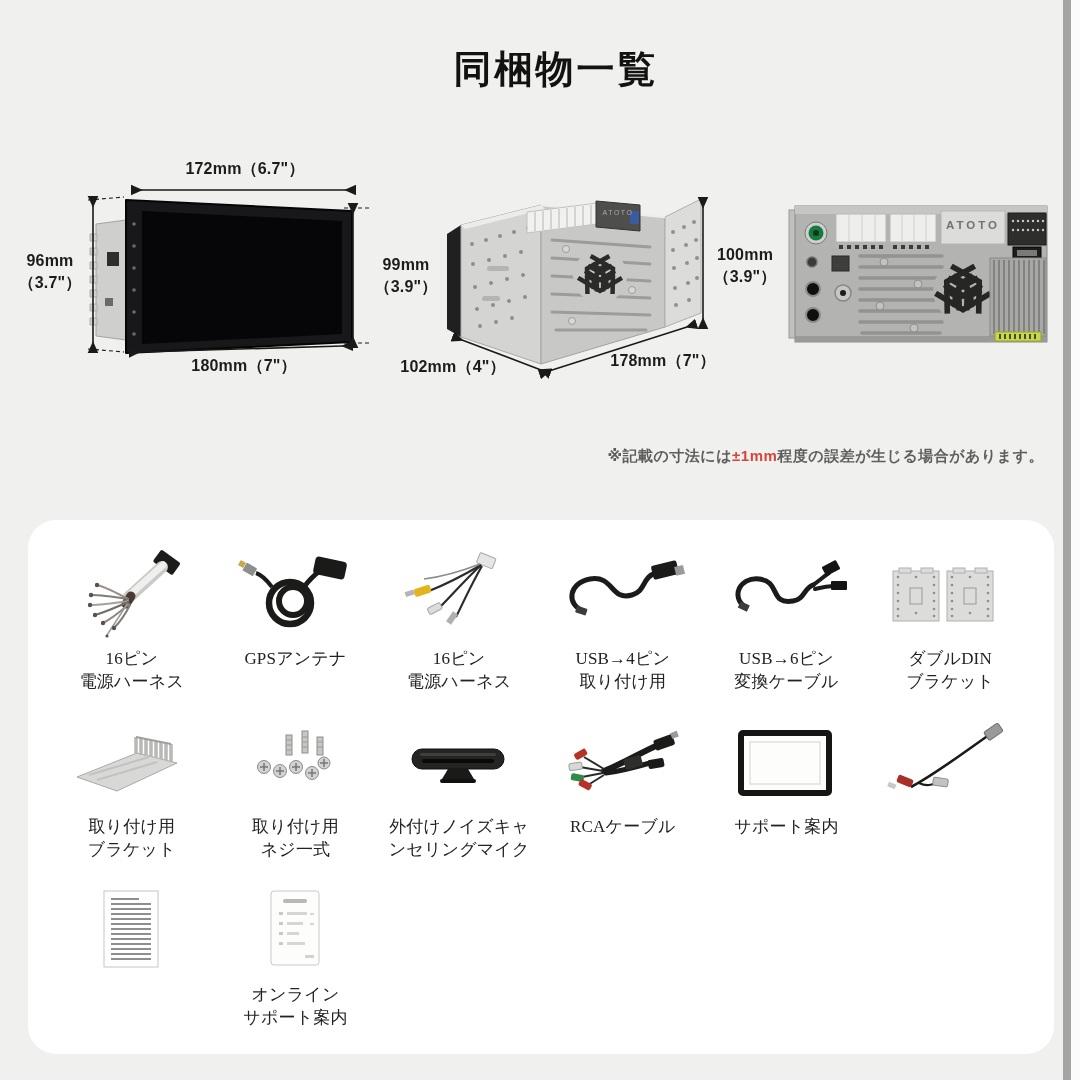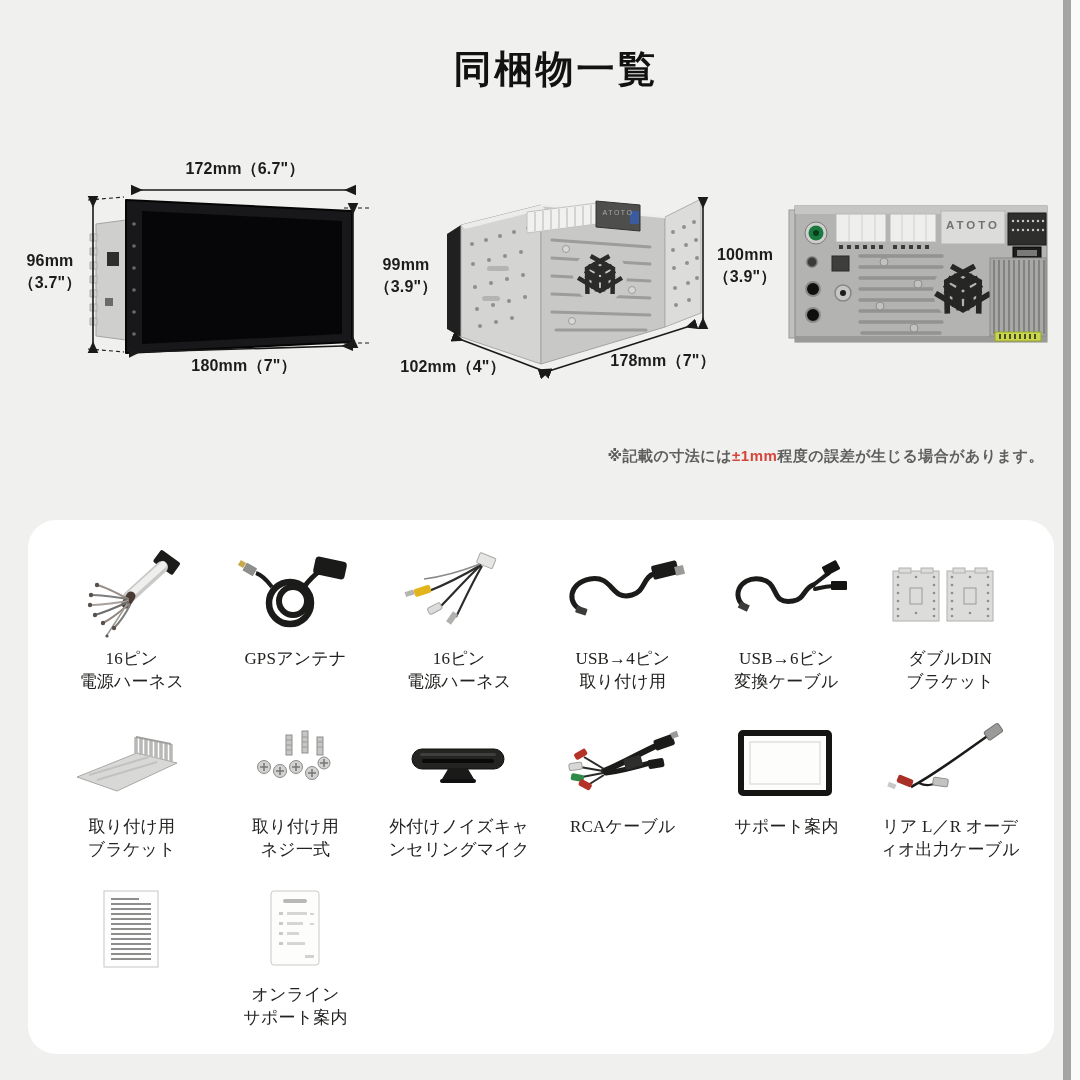--- a/index.html
+++ b/index.html
@@ -547,22 +547,20 @@
         <div class="icon">
           <svg width="150" height="92" viewBox="0 0 150 92">
             <path d="M36,70 C62,56 88,36 114,18" stroke="#1b1b19" stroke-width="2.6" fill="none"></path>
             <path d="M44,66 C50,69 58,69 64,64" stroke="#1b1b19" stroke-width="2.2" fill="none"></path>
             <rect x="22" y="60" width="16" height="8" rx="2" fill="#a83026" transform="rotate(22 30 64)"></rect>
             <rect x="13" y="66" width="8" height="5" fill="#c9c9c7" transform="rotate(22 17 68)"></rect>
             <rect x="58" y="61" width="15" height="8" rx="2" fill="#c2c2c0" stroke="#8e8e8c" transform="rotate(8 65 65)"></rect>
             <rect x="110" y="10" width="17" height="10" rx="2" fill="#9a9a98" stroke="#6e6e6c" transform="rotate(-35 118 15)"></rect>
           </svg>
         </div>
-        <div class="label">リア L／R オーデ
-ィオ出力ケーブル</div>
       </div>
 
       <div class="cell">
         <div class="icon">
           <svg width="150" height="92" viewBox="0 0 150 92">
             <rect x="47" y="6" width="54" height="76" fill="#fefefe" stroke="#c6c6c4"></rect>
             <path d="M54,14 h28 M54,19 h40 M54,24 h40 M54,29 h40 M54,34 h40 M54,39 h40 M54,44 h40 M54,49 h40 M54,54 h40 M54,59 h40 M54,64 h40 M54,69 h40 M54,74 h40" stroke="#8e8e8c" stroke-width="1.8"></path>
           </svg>
         </div>
       </div>

